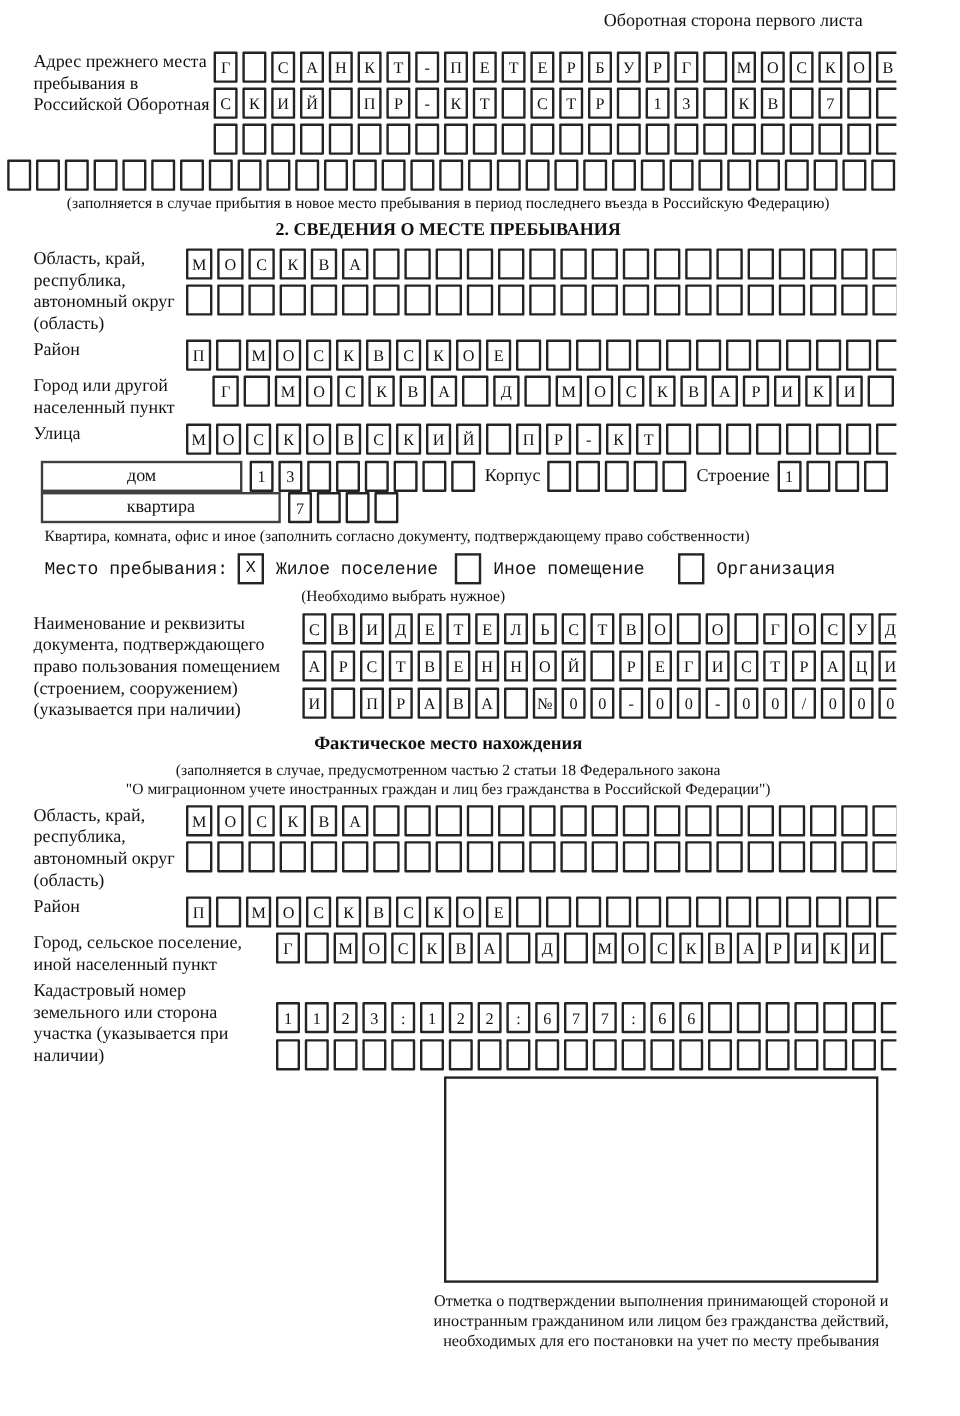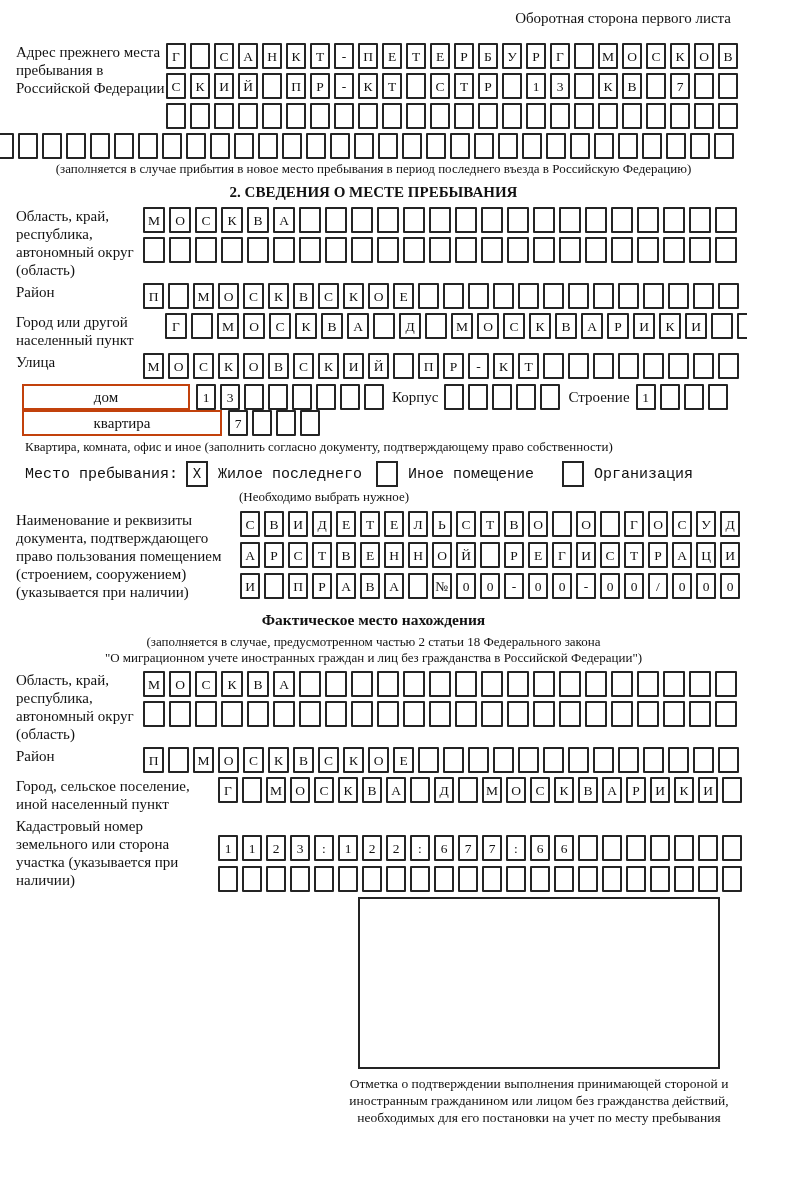--- a/index.html
+++ b/index.html
@@ -3,21 +3,21 @@
 <meta charset="utf-8">
 <style>
   * { margin:0; padding:0; box-sizing:border-box; }
   html,body { background:#fff; }
   body {
     width:800px; height:1180px;
     color:#111;
     font-family:"Liberation Serif", "DejaVu Serif", serif;
     font-size:15px;
   }
-  .page { width:747px; height:1180px; padding:0 16px; overflow:hidden; position:relative; background:#fff; }
+  .page { width:747px; height:1180px; padding:0 28px; overflow:hidden; position:relative; background:#fff; }
 
   .header-note { text-align:right; font-size:15px; padding-top:10px; margin-bottom:16px; }
 
   .field-row { display:flex; align-items:flex-start; }
   .label { line-height:18px; font-size:15px; flex:none; }
   .w150 { width:150px; } .w127 { width:127px; } .w224 { width:224px; } .w202 { width:202px; }
   .rows { display:flex; flex-direction:column; gap:4px; }
 
   .cellrow { display:flex; gap:4px; flex:none; }
   .cell {
@@ -32,21 +32,21 @@
   .indent22 { margin-left:22px; }
 
   .caption { font-size:13px; line-height:16px; }
   .center { text-align:center; }
   .mt2 { margin-top:2px; } .mt4 { margin-top:4px; } .mt5 { margin-top:5px; } .mt6 { margin-top:6px; }
 
   .section-title { font-weight:bold; text-align:center; font-size:15px; margin-top:7px; margin-bottom:6px; }
 
   .dom-row, .kvartira-row { display:flex; align-items:center; margin-left:6px; }
   .widebox {
-    border:2px solid #c2410c; height:26px; flex:none;
+    border:2px solid #404040; height:26px; flex:none;
     display:flex; align-items:center; justify-content:center; font-size:15px;
   }
   .dom-box { width:168px; margin-right:6px; }
   .kvartira-box { width:200px; margin-right:6px; }
   .inline-label { margin:0 6px 0 8px; font-size:15px; }
   .left-caption { margin-left:9px; margin-top:3px; margin-bottom:4px; }
 
   .mesto-row { display:flex; align-items:center; margin-top:6px; margin-left:9px;font-family:Liberation Mono, monospace; }
   .checkbox {
     width:22px; height:26px; flex:none;
@@ -63,21 +63,21 @@
   .stamp-caption { width:420px; margin-left:313px; margin-top:6px; text-align:center; font-size:13.5px; line-height:17px; }
 </style>
 </head>
 <body>
 
 <div class="page">
 
   <div class="header-note">Оборотная сторона первого листа</div>
 
   <div class="field-row">
-    <div class="label w150">Адрес прежнего места пребывания в Российской Федерации</div>
+    <div class="label w150">Адрес прежнего места пребывания в Российской Оборотная</div>
     <div class="rows">
       <div class="cellrow cr24">
           <div class="cell">Г</div>
           <div class="cell"></div>
           <div class="cell">С</div>
           <div class="cell">А</div>
           <div class="cell">Н</div>
           <div class="cell">К</div>
           <div class="cell">Т</div>
           <div class="cell">-</div>
@@ -370,21 +370,21 @@
         <div class="cell"></div>
         <div class="cell"></div>
         <div class="cell"></div>
       </div>
   </div>
   <div class="caption left-caption">Квартира, комната, офис и иное (заполнить согласно документу, подтверждающему право собственности)</div>
 
   <div class="mesto-row">
     <span>Место пребывания:</span>
     <div class="checkbox" style="margin-left:8px;">X</div>
-    <span class="opt">Жилое последнего</span>
+    <span class="opt">Жилое поселение</span>
     <div class="checkbox"></div>
     <span class="opt">Иное помещение</span>
     <div class="checkbox" style="margin-left:14px;"></div>
     <span class="opt">Организация</span>
   </div>
   <div class="caption center mesto-note mt2">(Необходимо выбрать нужное)</div>
 
   <div class="field-row mt6">
     <div class="label w224">Наименование и реквизиты документа, подтверждающего право пользования помещением (строением, сооружением) (указывается при наличии)</div>
     <div class="rows" style="gap:5px;">

